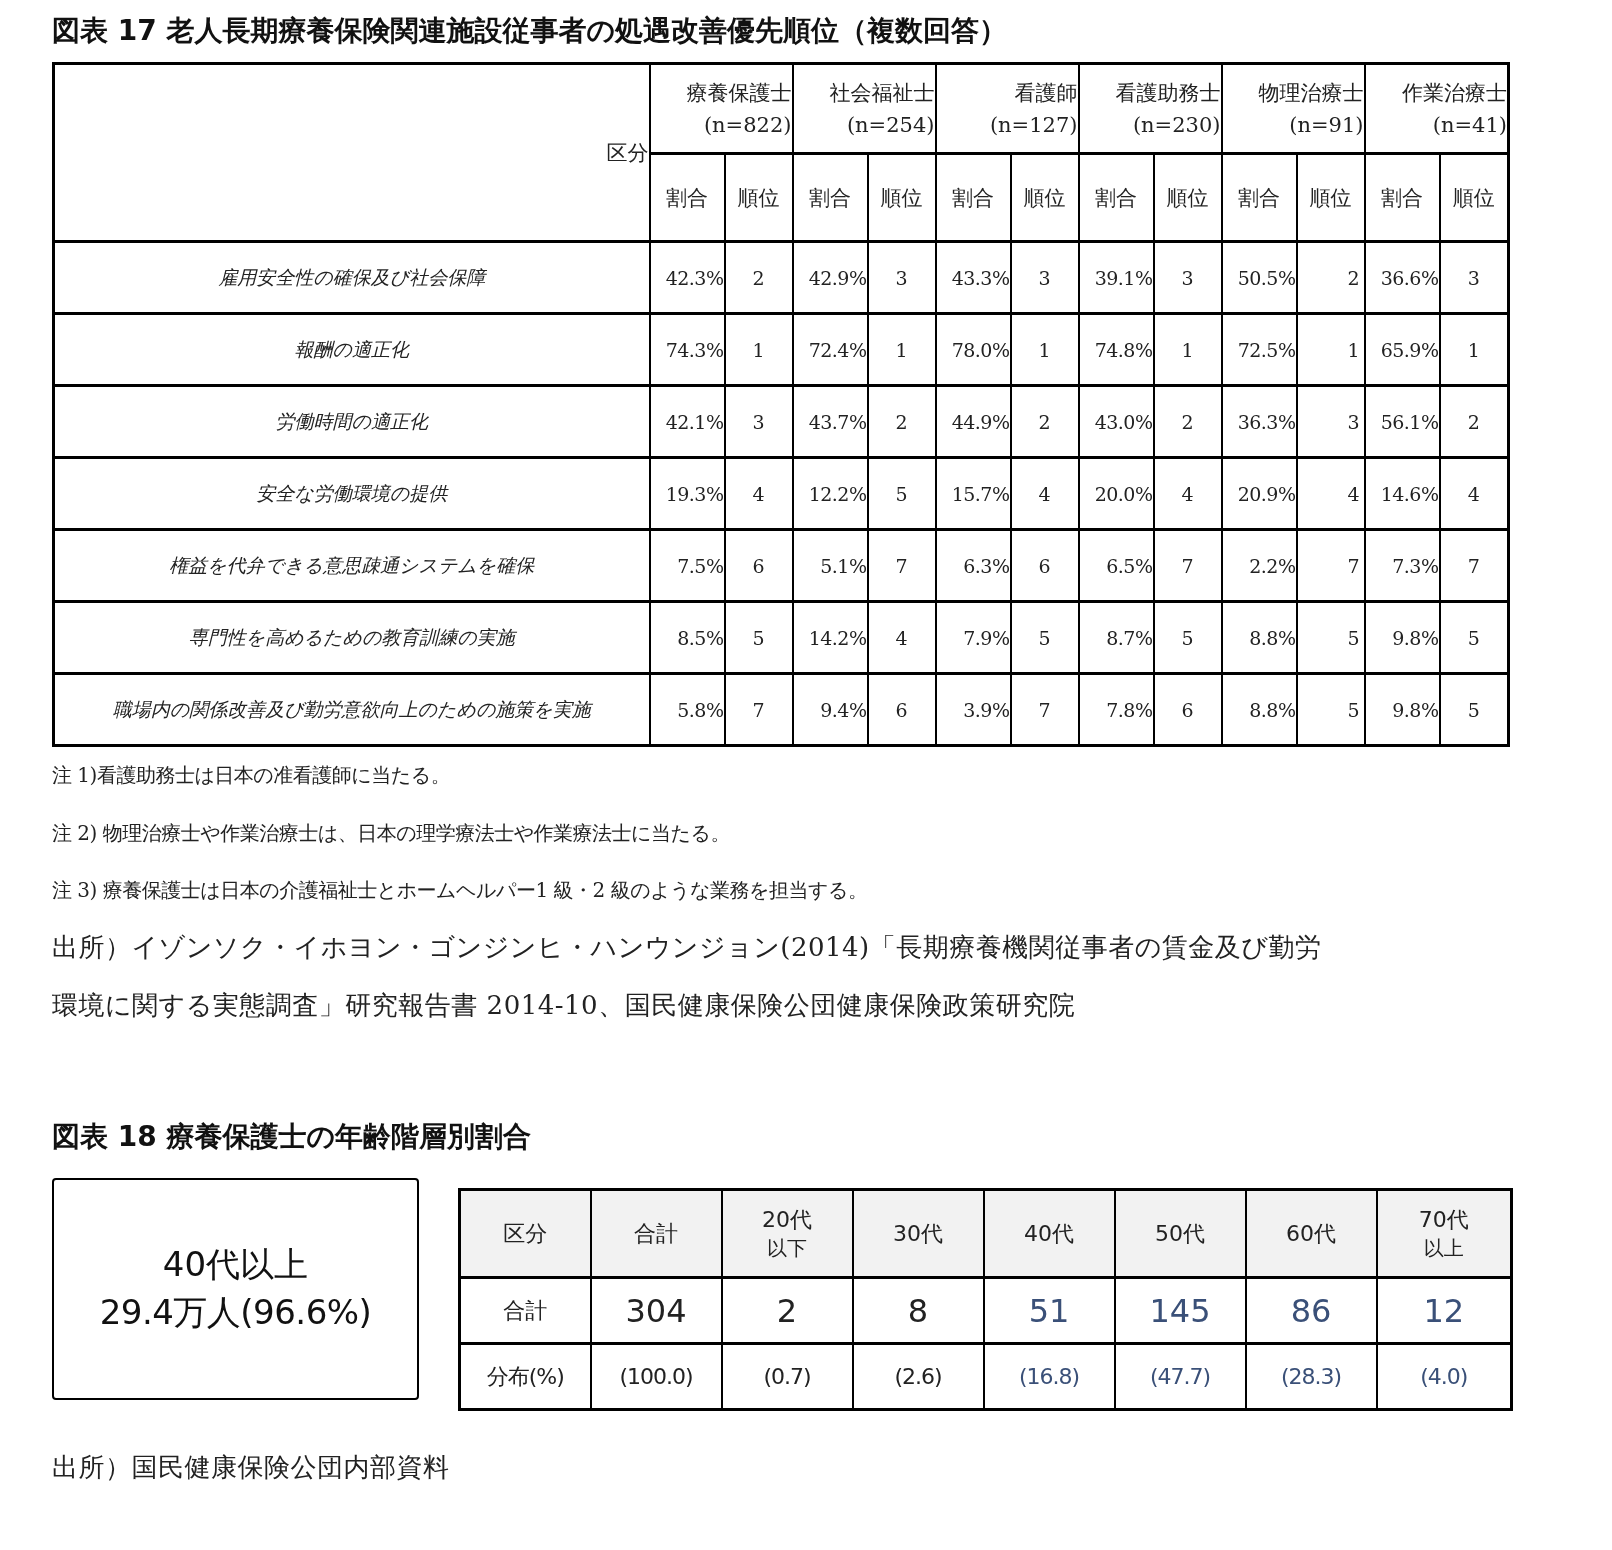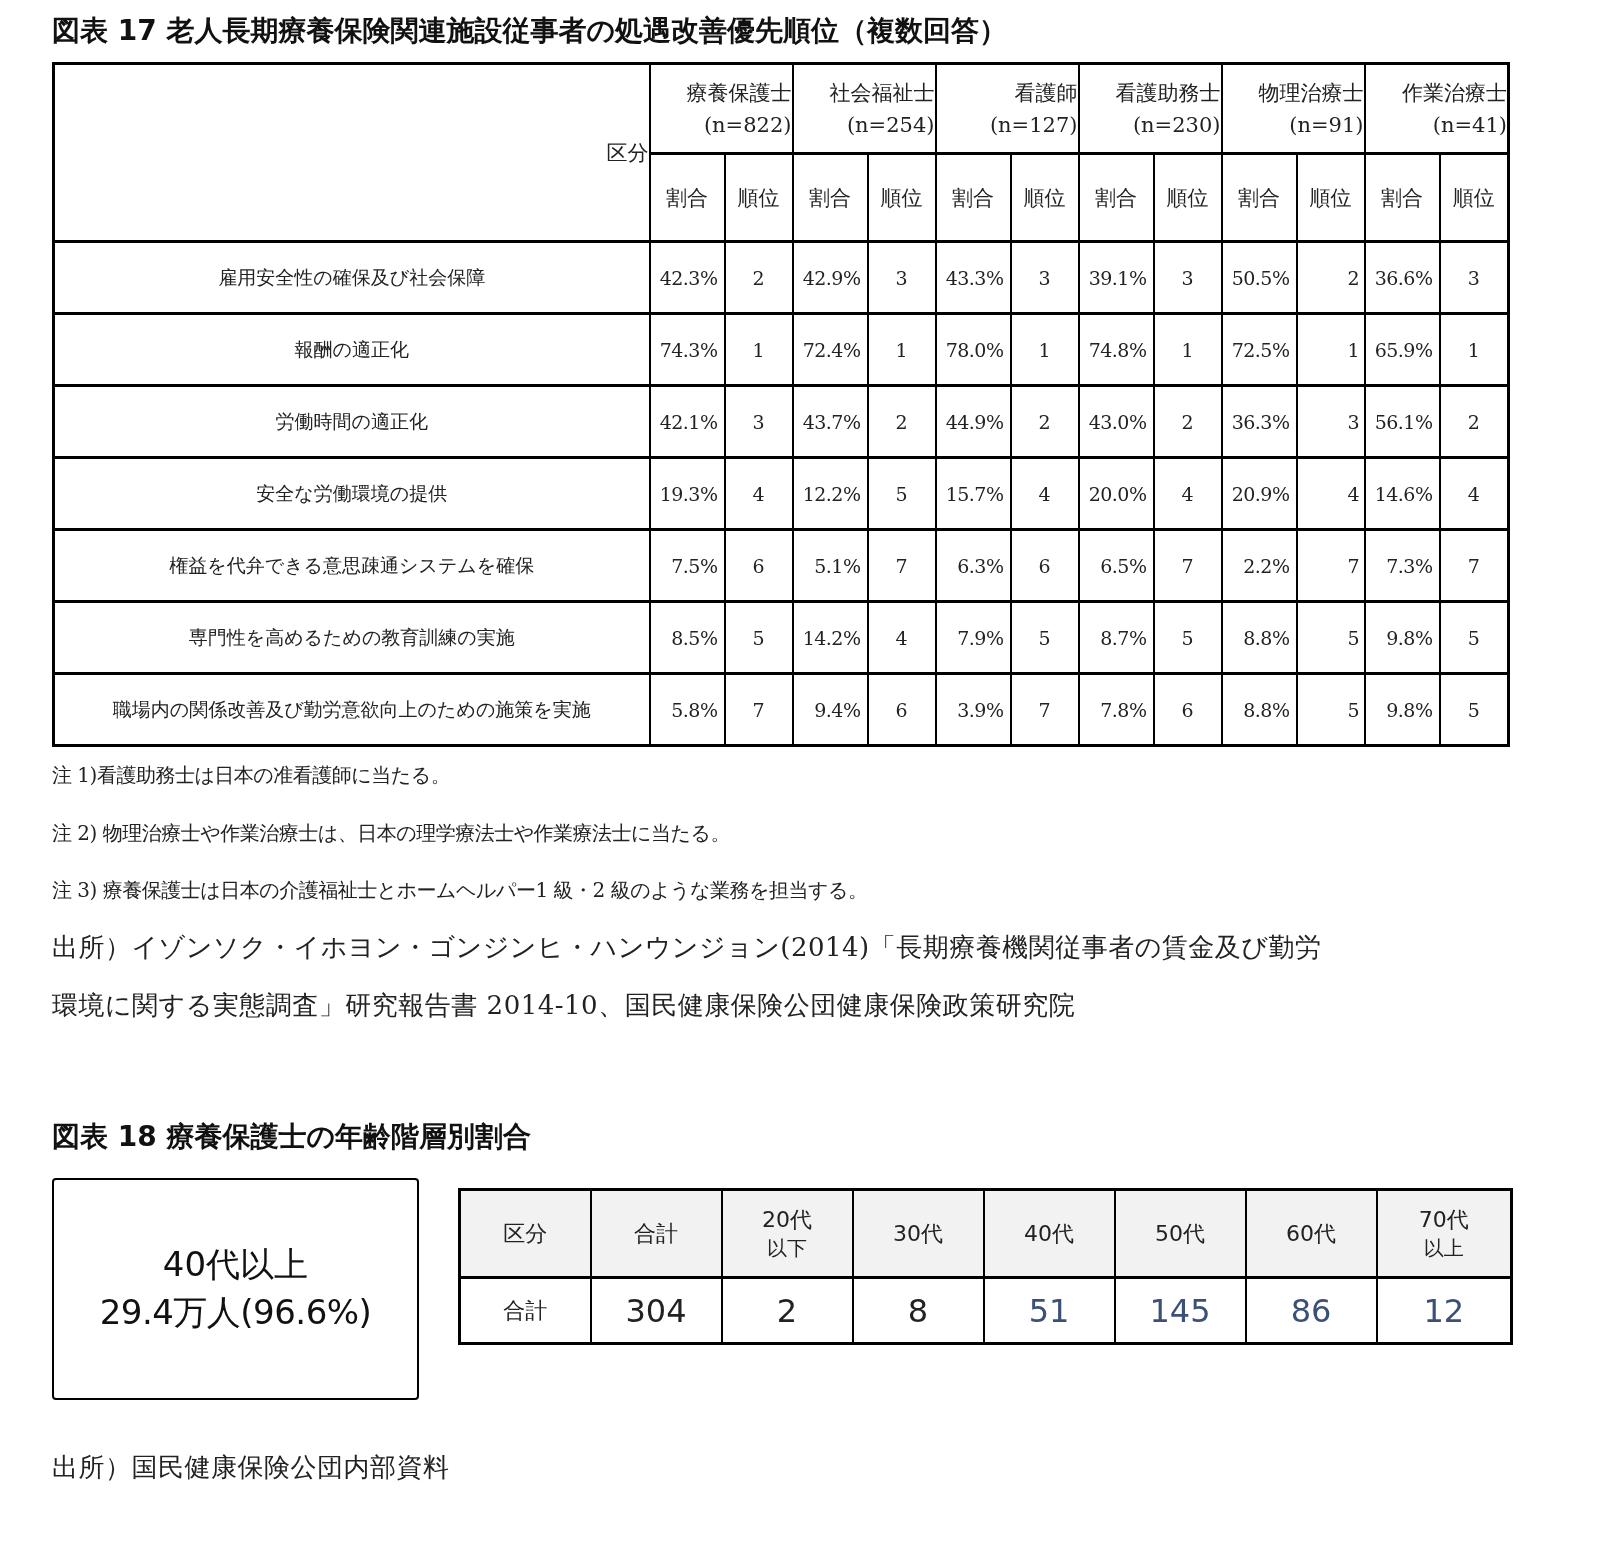--- a/index.html
+++ b/index.html
@@ -23,22 +23,22 @@
     font-family: "DejaVu Serif", "Liberation Serif", serif;
     table-layout: fixed;
   }
   table.t17 td, table.t17 th {
     border: 2px solid #000; font-weight: normal; color: #222;
   }
   table.t17 tr.h1 th { height: 90px; font-size: 21px; line-height: 32px; text-align: right; }
   table.t17 tr.h2 th { height: 88px; font-size: 21px; text-align: center; }
   table.t17 th.kubun { font-family: "DejaVu Sans", "Liberation Sans", sans-serif; font-size: 21px; }
   table.t17 tr.row td { height: 72px; font-size: 19px; }
-  table.t17 td.lab { text-align: center; font-size: 19px; }
-  table.t17 td.pct { text-align: right; padding-right: 6px; letter-spacing: -0.5px; }
+  table.t17 td.lab { text-align: center; font-size: 19px; font-style: italic; }
+  table.t17 td.pct { text-align: right; letter-spacing: -0.5px; }
   table.t17 td.rank { text-align: center; }
   table.t17 td.rank.r { text-align: right; padding-right: 4px; }
   table.t17 tr.h1 th, table.t17 tr.h2 th { border-bottom-width: 3px; }
   table.t17 tr.row td { border-bottom-width: 3px; }
 
   .note {
     position: absolute; left: 52px; font-size: 20px; color: #222; white-space: nowrap;
     font-family: "DejaVu Serif", "Liberation Serif", serif; letter-spacing: -0.5px;
   }
   #note1 { top: 762px; }
@@ -273,16 +273,26 @@
       <tr class="r1">
         <td class="lab">合計</td>
         <td>304</td>
         <td>2</td>
         <td>8</td>
         <td class="blue" style="color: rgb(58, 80, 120);">51</td>
         <td class="blue" style="color: rgb(58, 80, 120);">145</td>
         <td class="blue" style="color: rgb(58, 80, 120);">86</td>
         <td class="blue" style="color: rgb(58, 80, 120);">12</td>
       </tr>
+      <tr class="r2">
+        <td class="lab">分布(%)</td>
+        <td>(100.0)</td>
+        <td>(0.7)</td>
+        <td>(2.6)</td>
+        <td class="blue" style="color: rgb(58, 80, 120);">(16.8)</td>
+        <td class="blue" style="color: rgb(58, 80, 120);">(47.7)</td>
+        <td class="blue" style="color: rgb(58, 80, 120);">(28.3)</td>
+        <td class="blue" style="color: rgb(58, 80, 120);">(4.0)</td>
+      </tr>
     </tbody>
 </table>
 
 <div id="src2" class="src">出所）国民健康保険公団内部資料</div>
 
 </body></html>

